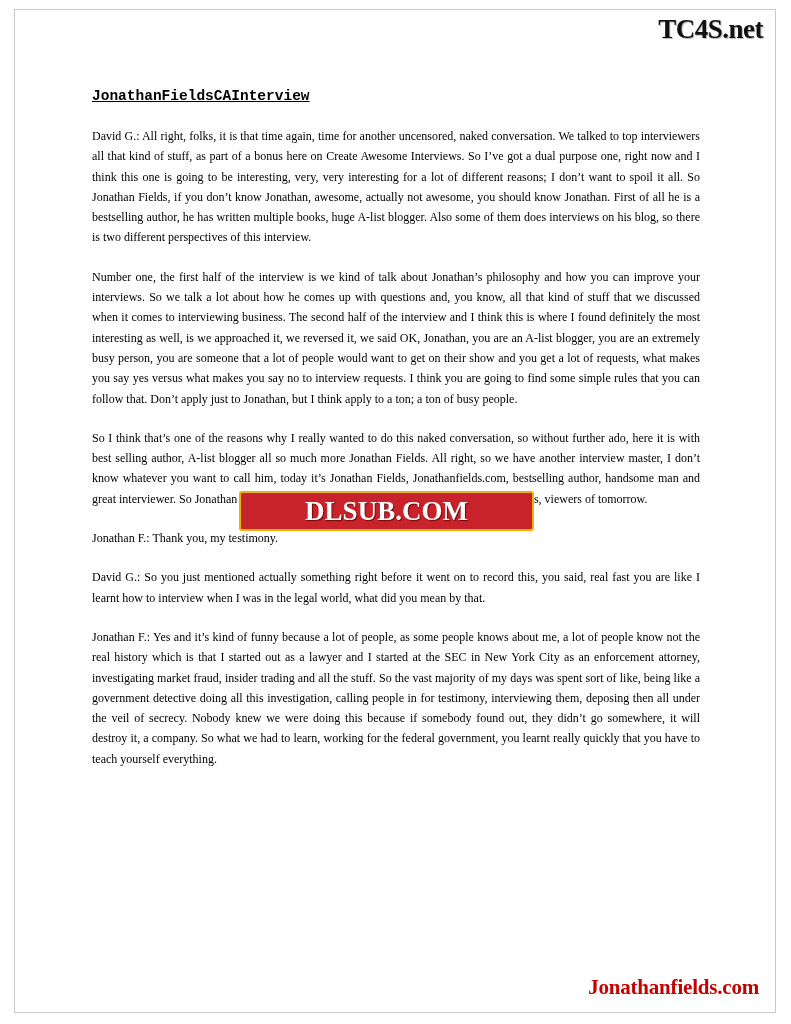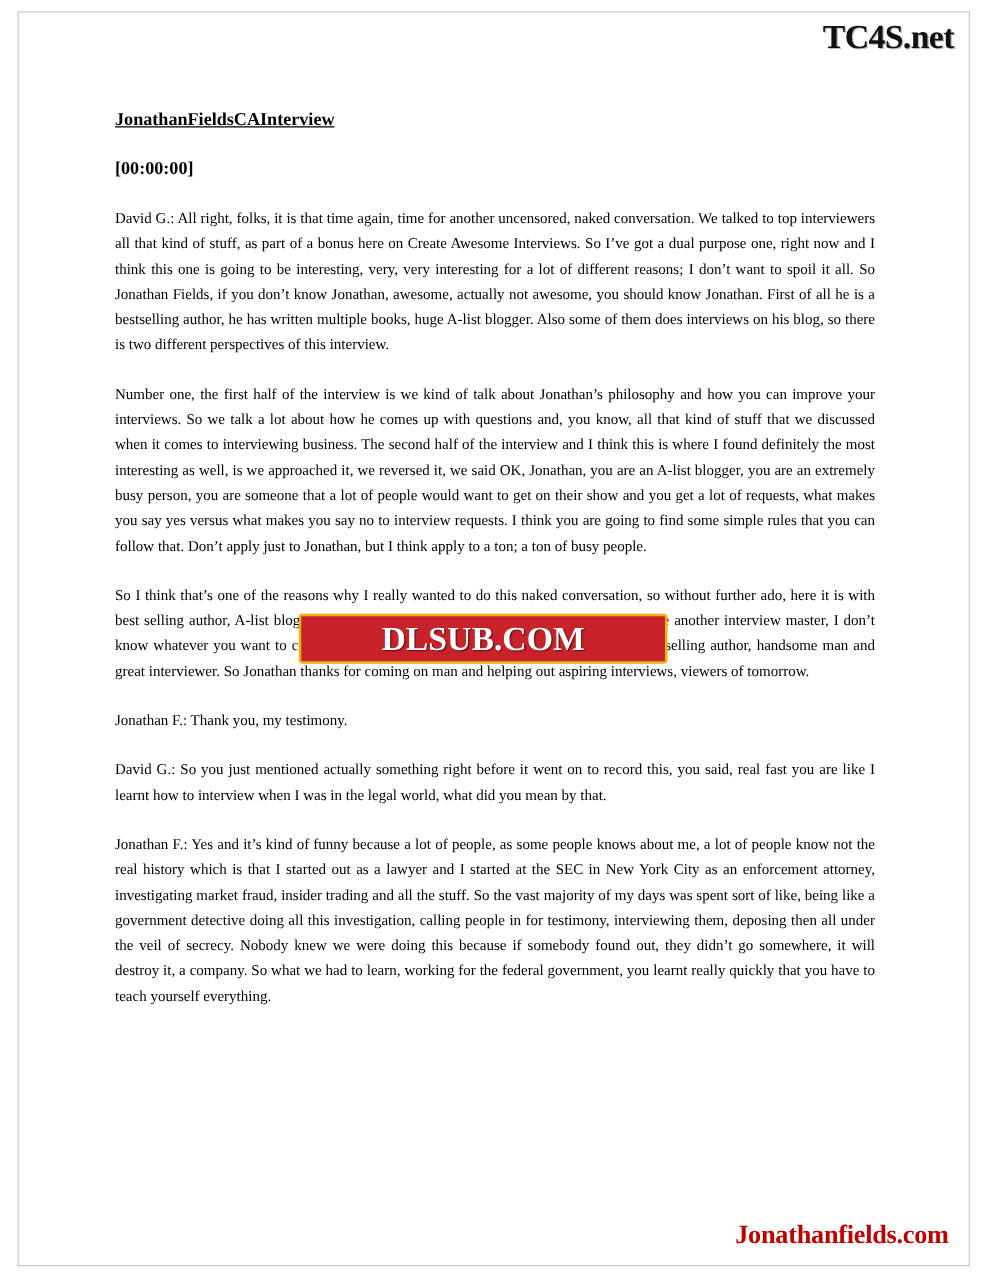--- a/index.html
+++ b/index.html
@@ -74,21 +74,21 @@
     letter-spacing: 0px;
     text-shadow: 1px 1px 1px #6a0c10;
   }
   .content {
     position: absolute;
     left: 92px;
     top: 88px;
     width: 608px;
   }
   .doc-title {
-    font-family: Liberation Serif, serif;
+    font-family: Liberation Mono, monospace;
     font-weight: bold;
     font-size: 14.5px;
     text-decoration: underline;
     margin: 0 0 22px 0;
     color: #000;
   }
   .timecode {
     font-family: "Liberation Serif", serif;
     font-weight: bold;
     font-size: 14.5px;
@@ -114,21 +114,20 @@
 <div class="page">
 
   <div class="page-border"></div>
 
   <div class="watermark-top">TC4S.net</div>
 
   <div class="content">
 
     <div class="doc-title">JonathanFieldsCAInterview</div>
 
-    <div class="timecode">[00:00:00]</div>
 
     <p class="para">David G.: All right, folks, it is that time again, time for another uncensored, naked conversation. We talked to top interviewers all that kind of stuff, as part of a bonus here on Create Awesome Interviews. So I’ve got a dual purpose one, right now and I think this one is going to be interesting, very, very interesting for a lot of different reasons; I don’t want to spoil it all. So Jonathan Fields, if you don’t know Jonathan, awesome, actually not awesome, you should know Jonathan. First of all he is a bestselling author, he has written multiple books, huge A-list blogger. Also some of them does interviews on his blog, so there is two different perspectives of this interview.</p>
     <p class="para">Number one, the first half of the interview is we kind of talk about Jonathan’s philosophy and how you can improve your interviews. So we talk a lot about how he comes up with questions and, you know, all that kind of stuff that we discussed when it comes to interviewing business. The second half of the interview and I think this is where I found definitely the most interesting as well, is we approached it, we reversed it, we said OK, Jonathan, you are an A-list blogger, you are an extremely busy person, you are someone that a lot of people would want to get on their show and you get a lot of requests, what makes you say yes versus what makes you say no to interview requests. I think you are going to find some simple rules that you can follow that. Don’t apply just to Jonathan, but I think apply to a ton; a ton of busy people.</p>
     <p class="para">So I think that’s one of the reasons why I really wanted to do this naked conversation, so without further ado, here it is with best selling author, A-list blogger all so much more Jonathan Fields. All right, so we have another interview master, I don’t know whatever you want to call him, today it’s Jonathan Fields, Jonathanfields.com, bestselling author, handsome man and great interviewer. So Jonathan thanks for coming on man and helping out aspiring interviews, viewers of tomorrow.</p>
     <p class="para">Jonathan F.: Thank you, my testimony.</p>
     <p class="para">David G.: So you just mentioned actually something right before it went on to record this, you said, real fast you are like I learnt how to interview when I was in the legal world, what did you mean by that.</p>
     <p class="para">Jonathan F.: Yes and it’s kind of funny because a lot of people, as some people knows about me, a lot of people know not the real history which is that I started out as a lawyer and I started at the SEC in New York City as an enforcement attorney, investigating market fraud, insider trading and all the stuff. So the vast majority of my days was spent sort of like, being like a government detective doing all this investigation, calling people in for testimony, interviewing them, deposing then all under the veil of secrecy. Nobody knew we were doing this because if somebody found out, they didn’t go somewhere, it will destroy it, a company. So what we had to learn, working for the federal government, you learnt really quickly that you have to teach yourself everything.</p>
 
   </div>
 

